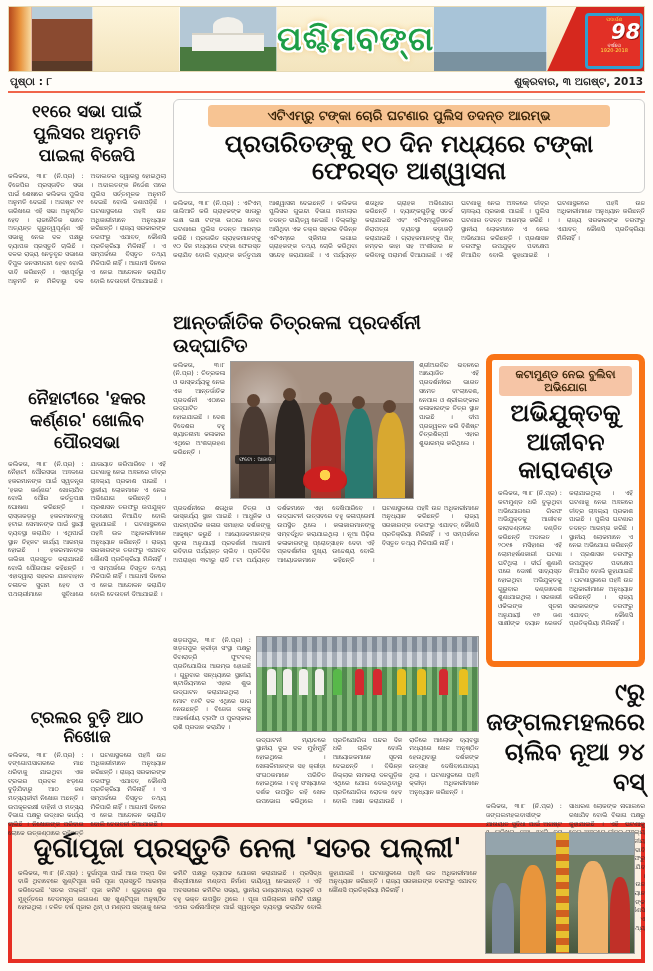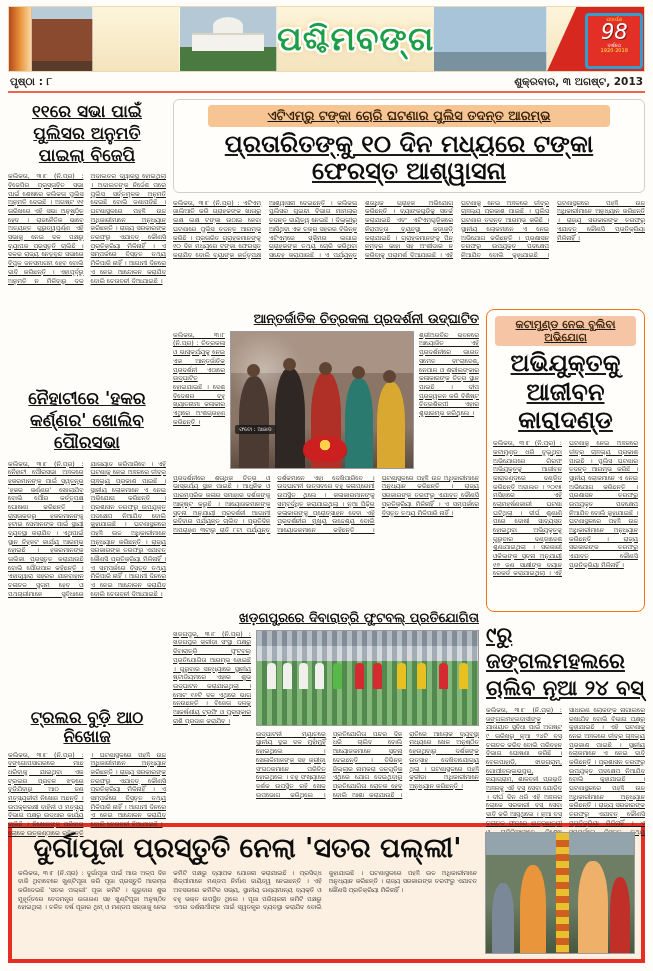--- a/index.html
+++ b/index.html
@@ -21,60 +21,60 @@
              box-shadow:0 2px 0 #d8d4c8 inset;}
   .mast-title{flex:1 1 auto;display:flex;align-items:center;justify-content:center;
               font-size:33px;font-weight:700;color:#1d9e46;letter-spacing:1px;
               text-shadow:-2px 0 #fff,2px 0 #fff,0 -2px #fff,0 2px #fff,-2px -2px #fff,2px 2px #fff,2px -2px #fff,-2px 2px #fff,0 0 7px #e8a030;}
   .mp-bridge{width:112px;background:linear-gradient(180deg,#a8c4d8 0 70%,#7a92a0 70% 100%),
              repeating-linear-gradient(90deg,rgba(90,105,115,.55) 0 2px,transparent 2px 10px);}
   .mast-red{flex:0 0 104px;position:relative;background:#d6281e;clip-path:polygon(28% 0,100% 0,100% 100%,0 100%);}
   .logo98{position:absolute;right:8px;top:6px;width:52px;height:50px;background:#e23026;
           border:3px solid #2f9fd0;border-radius:4px;text-align:center;color:#fff;line-height:1;}
   .l98-top{font-size:5px;color:#ffe24a;margin-top:1px;}
-  .l98-num{font-size:21px;font-weight:400;font-style:italic;text-shadow:1px 1px 0 #8a1410;}
+  .l98-num{font-size:21px;font-weight:700;font-style:italic;text-shadow:1px 1px 0 #8a1410;text-align:right;}
   .l98-sub{font-size:5px;}
   .l98-years{font-size:5px;color:#ffe24a;}
   .mast-meta{display:flex;justify-content:space-between;align-items:center;height:17px;
              font-size:10.5px;font-weight:700;color:#222;padding:1px 2px;}
   .red-rule{border-top:2px solid #f0654a;margin:0 0 6px;}
   
-  .content-top{display:flex;gap:7px;height:719px;text-decoration:underline;}
+  .content-top{display:flex;gap:7px;height:719px;}
   .left-rail{flex:0 0 158px;display:flex;flex-direction:column;}
   .main-col{flex:1 1 auto;display:flex;flex-direction:column;min-width:0;}
   .mid-row{display:flex;gap:7px;flex:1 1 auto;margin-top:6px;min-height:0;}
   .center-col{flex:0 0 306px;min-width:0;}
   .right-rail{flex:1 1 auto;min-width:0;}
   
   h1,h2{margin:0;font-weight:700;color:#0d0d0d;}
   .h-left{font-size:17px;line-height:1.28;text-align:center;margin:2px 0 6px;}
   .h-trawler{font-size:16.5px;text-align:center;margin:10px 0 5px;}
   .bodytxt{font-size:6.3px;line-height:1.38;text-align:justify;color:#2a2a2a;overflow:hidden;}
   .cols2{column-count:2;column-gap:7px;}
   .cols3{column-count:3;column-gap:7px;}
   .cols5{column-count:5;column-gap:8px;}
   .h190{height:188px;} .h240{height:238px;} .h142{height:142px;}
   .lead-box{border:1px solid #cfcfcf;border-radius:6px;padding:5px 8px 7px;background:#fffefb;}
   .kicker{display:block;margin:0 auto 4px;text-align:center;font-weight:700;border-radius:4px;}
   .kicker.or{background:#f7c493;color:#3a2408;font-size:13px;padding:3px 6px;width:86%;}
   .kicker.pk{background:#f6c5a6;color:#3a2408;font-size:11px;padding:2px 4px;width:92%;margin-bottom:3px;}
   .h-lead{font-size:24px;line-height:1.12;text-align:center;}
   .lead-body{height:104px;margin-top:6px;}
-  .h-mid{font-size:13px;text-align:right;margin:2px 0 4px;}
+  .h-mid{font-size:19px;text-align:left;margin:2px 0 4px;}
   .art-row{display:flex;gap:5px;height:138px;}
   .colx{overflow:hidden;}
   .w52{flex:0 0 52px;} .flex1{flex:1 1 auto;min-width:0;}
   .art-bottom{height:130px;margin-top:5px;}
   .fb-row{display:flex;gap:5px;margin-top:2px;}
   .fb-left{flex:0 0 78px;height:208px;}
   .fb-right{flex:1 1 auto;min-width:0;}
   .fb-bottom{height:106px;margin-top:4px;}
-  .verdict-box{border:1px solid #f97316;border-radius:8px;padding:6px 6px 4px;background:#fffefb;}
+  .verdict-box{border:6px solid #f97316;border-radius:8px;padding:6px 6px 4px;background:#fffefb;margin-top:45px;}
   .h-right{font-size:24px;text-align:center;line-height:1.2;margin:1px 0 4px;}
-  .h-bus{font-size:21px;text-align:left;line-height:1.25;margin:10px 0 5px;}
+  .h-bus{font-size:24px;text-align:right;line-height:1.25;margin:10px 0 5px;}
   .h170{height:168px;} .h232{height:226px;}
   
   .photo{position:relative;border:1px solid #9a9a9a;overflow:hidden;}
   .art-photo{flex:0 0 182px;background:
       radial-gradient(circle at 18% 28%,rgba(255,255,255,.35),transparent 22%),
       linear-gradient(180deg,#a89384 0 30%,#8a7566 30% 70%,#5c4c40 100%);}
   .fig{position:absolute;bottom:0;border-radius:45% 45% 0 0;}
   .f1{left:8px;width:30px;height:92px;background:#4a3a32;}
   .f2{left:44px;width:30px;height:100px;background:#2e2723;}
   .f3{left:80px;width:30px;height:96px;background:#b03028;}
@@ -186,21 +186,20 @@
                 <span class="head hd5"></span>
                 <span class="lamp"></span>
                 <span class="caption">ଫଟୋ : ଆଜାଦ</span>
               </div>
               <div class="bodytxt colx flex1">ଶ୍ରୀଅରବିନ୍ଦ ଭବନରେ ଆୟୋଜିତ ଏହି ପ୍ରଦର୍ଶନୀରେ ଭାରତ ସମେତ ବାଂଲାଦେଶ, ନେପାଳ ଓ ଶ୍ରୀଲଙ୍କାର କଳାକାରଙ୍କ ଚିତ୍ର ସ୍ଥାନ ପାଇଛି । ଦୀପ ପ୍ରଜ୍ୱଳନ କରି ବିଶିଷ୍ଟ ଚିତ୍ରଶିଳ୍ପୀ ଏହାର ଶୁଭାରମ୍ଭ କରିଥିଲେ ।</div>
             </div>
             <div class="bodytxt cols3 art-bottom">ପ୍ରଦର୍ଶନୀରେ ଶତାଧିକ ଚିତ୍ର ଓ ଭାସ୍କର୍ଯ୍ୟ ସ୍ଥାନ ପାଇଛି । ଆଧୁନିକ ଓ ପାରମ୍ପରିକ କଳାର ସମାହାର ଦର୍ଶକଙ୍କୁ ଆକୃଷ୍ଟ କରୁଛି । ଆୟୋଜକମାନଙ୍କ ସୂଚନା ଅନୁଯାୟୀ ପ୍ରଦର୍ଶନୀ ଆଗାମୀ ରବିବାର ପର୍ଯ୍ୟନ୍ତ ଚାଲିବ । ପ୍ରତିଦିନ ଅପରାହ୍ଣ ୩ଟାରୁ ରାତି ୮ଟା ପର୍ଯ୍ୟନ୍ତ ଦର୍ଶକମାନେ ଏହା ଦେଖିପାରିବେ । ଉଦ୍‌ଘାଟନୀ ଉତ୍ସବରେ ବହୁ କଳାପ୍ରେମୀ ଉପସ୍ଥିତ ଥିଲେ । କଳାକାରମାନଙ୍କୁ ସମ୍ବର୍ଦ୍ଧିତ କରାଯାଇଥିଲା । ନୂଆ ପିଢ଼ିର କଳାକାରଙ୍କୁ ପ୍ରୋତ୍ସାହନ ଦେବା ଏହି ପ୍ରଦର୍ଶନୀର ମୁଖ୍ୟ ଉଦ୍ଦେଶ୍ୟ ବୋଲି ଆୟୋଜକମାନେ କହିଛନ୍ତି । ଘଟଣାସ୍ଥଳରେ ପହଞ୍ଚି ଉଚ୍ଚ ଅଧିକାରୀମାନେ ଅନୁଧ୍ୟାନ କରିଛନ୍ତି । ରାଜ୍ୟ ସରକାରଙ୍କ ତରଫରୁ ଏଯାବତ୍ କୌଣସି ପ୍ରତିକ୍ରିୟା ମିଳିନାହିଁ । ଏ ସମ୍ପର୍କରେ ବିସ୍ତୃତ ତଥ୍ୟ ମିଳିପାରି ନାହିଁ ।</div>
           </article>
 
           <article>
-            <h2 class="h-mid" style="margin-top:6px;">ଖଡ଼ଗପୁରରେ ଦିବାରାତ୍ରି ଫୁଟବଲ୍ ପ୍ରତିଯୋଗିତା</h2>
             <div class="fb-row">
               <div class="bodytxt colx fb-left">ଖଡ଼ଗପୁର, ୩।୮ (ନି.ପ୍ର) : ଖଡ଼ଗପୁର କ୍ରୀଡ଼ା ସଂସ୍ଥା ପକ୍ଷରୁ ଦିବାରାତ୍ରି ଫୁଟବଲ୍ ପ୍ରତିଯୋଗିତା ଆରମ୍ଭ ହୋଇଛି । ଗୁରୁବାର ସନ୍ଧ୍ୟାରେ ସ୍ଥାନୀୟ ଷ୍ଟାଡିୟମରେ ଏହାର ଶୁଭ ଉଦ୍‌ଘାଟନ କରାଯାଇଥିଲା । ମୋଟ ୧୬ଟି ଦଳ ଏଥିରେ ଭାଗ ନେଉଛନ୍ତି । ବିଜେତା ଦଳକୁ ଆକର୍ଷଣୀୟ ଟ୍ରଫି ଓ ପୁରସ୍କାର ରାଶି ପ୍ରଦାନ କରାଯିବ ।</div>
               <div class="fb-right">
                 <div class="photo fb-photo">
                   <span class="pl pw" style="left:10px;"></span>
                   <span class="pl pw" style="left:26px;"></span>
                   <span class="pl pw" style="left:42px;"></span>
                   <span class="pl pw" style="left:58px;"></span>
                   <span class="pl pg" style="left:76px;"></span>
                   <span class="pl pr" style="left:98px;"></span>

